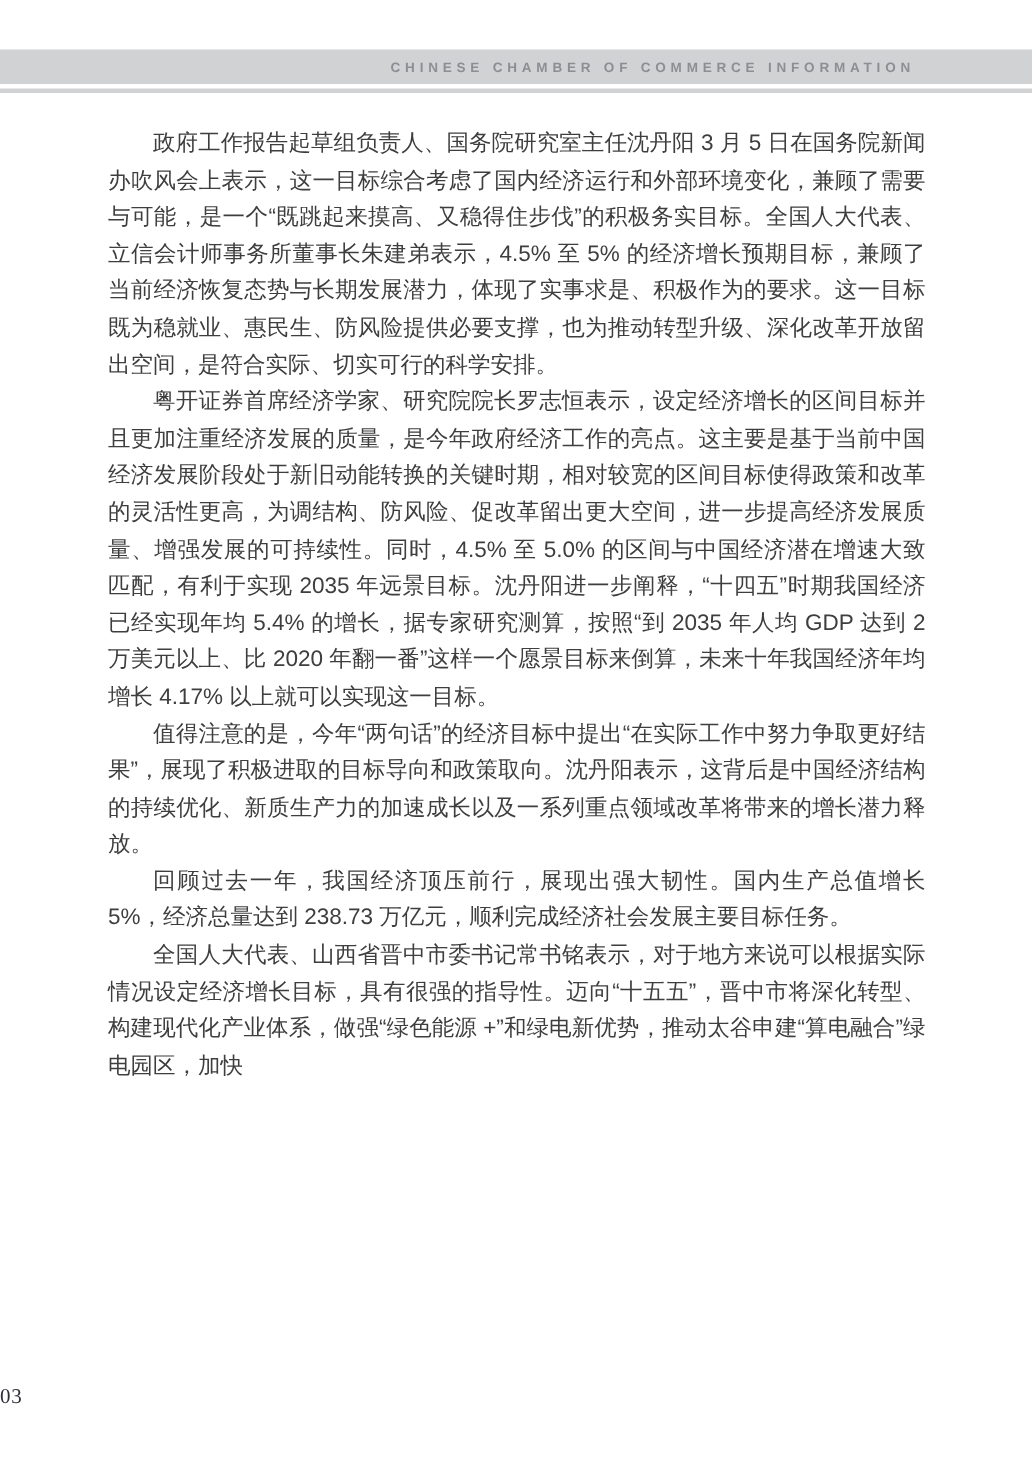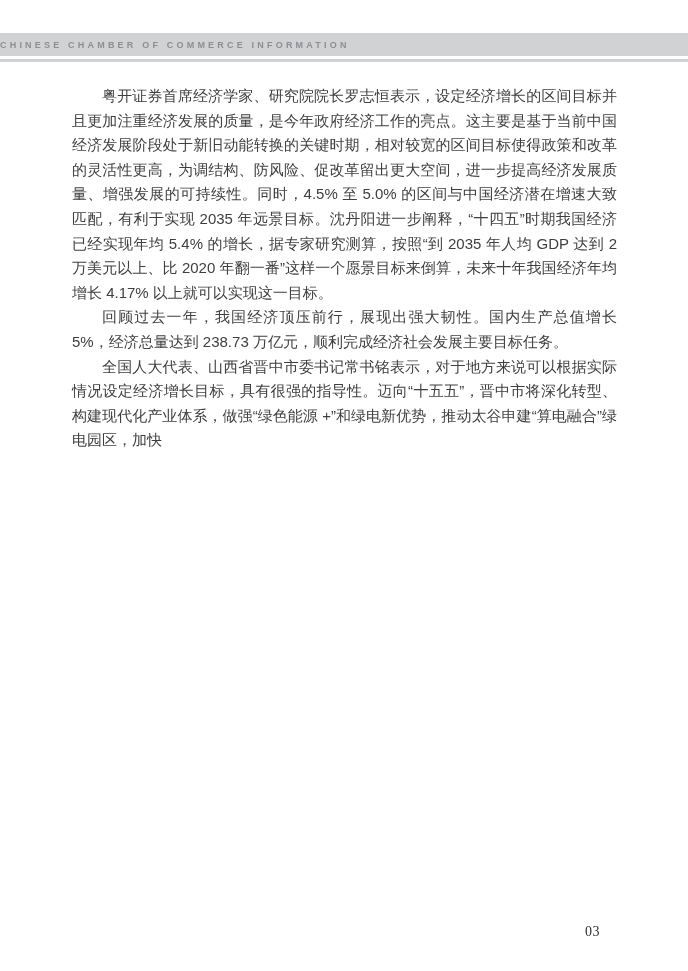--- a/index.html
+++ b/index.html
@@ -18,20 +18,21 @@
   
   .header-bar {
     position: absolute;
     left: 0;
     top: 33px;
     width: 688px;
     height: 23px;
     background: #d1d2d4;
     display: flex;
     align-items: center;
+    justify-content: flex-end;
     padding-right: 78px;
     box-sizing: border-box;
   }
   .header-text {
     font-size: 9px;
     font-weight: bold;
     letter-spacing: 3.2px;
     color: #8b8f94;
     white-space: nowrap;
   }
@@ -60,21 +61,21 @@
   }
   .article p.indent {
     text-indent: 2em;
   }
   
   .page-footer {
     position: absolute;
     left: 0;
     top: 922px;
     width: 600px;
-    text-align: right;
+    text-align: left;
   }
   .page-number {
     font-family: "Liberation Serif", "DejaVu Serif", serif;
     font-size: 14px;
     color: #2f2f38;
     letter-spacing: 0.5px;
   }
 </style>
 </head>
 <body>
@@ -83,21 +84,23 @@
 
   <header>
     <div class="header-bar">
       <span class="header-text">CHINESE CHAMBER OF COMMERCE INFORMATION</span>
     </div>
     <div class="header-rule"></div>
   </header>
 
   <main class="article" id="article-body">
 
+      <p class="indent">政府工作报告起草组负责人、国务院研究室主任沈丹阳 3 月 5 日在国务院新闻办吹风会上表示，这一目标综合考虑了国内经济运行和外部环境变化，兼顾了需要与可能，是一个“既跳起来摸高、又稳得住步伐”的积极务实目标。全国人大代表、立信会计师事务所董事长朱建弟表示，4.5% 至 5% 的经济增长预期目标，兼顾了当前经济恢复态势与长期发展潜力，体现了实事求是、积极作为的要求。这一目标既为稳就业、惠民生、防风险提供必要支撑，也为推动转型升级、深化改革开放留出空间，是符合实际、切实可行的科学安排。</p>
       <p class="indent">粤开证券首席经济学家、研究院院长罗志恒表示，设定经济增长的区间目标并且更加注重经济发展的质量，是今年政府经济工作的亮点。这主要是基于当前中国经济发展阶段处于新旧动能转换的关键时期，相对较宽的区间目标使得政策和改革的灵活性更高，为调结构、防风险、促改革留出更大空间，进一步提高经济发展质量、增强发展的可持续性。同时，4.5% 至 5.0% 的区间与中国经济潜在增速大致匹配，有利于实现 2035 年远景目标。沈丹阳进一步阐释，“十四五”时期我国经济已经实现年均 5.4% 的增长，据专家研究测算，按照“到 2035 年人均 GDP 达到 2 万美元以上、比 2020 年翻一番”这样一个愿景目标来倒算，未来十年我国经济年均增长 4.17% 以上就可以实现这一目标。</p>
+      <p class="indent">值得注意的是，今年“两句话”的经济目标中提出“在实际工作中努力争取更好结果”，展现了积极进取的目标导向和政策取向。沈丹阳表示，这背后是中国经济结构的持续优化、新质生产力的加速成长以及一系列重点领域改革将带来的增长潜力释放。</p>
       <p class="indent">回顾过去一年，我国经济顶压前行，展现出强大韧性。国内生产总值增长 5%，经济总量达到 238.73 万亿元，顺利完成经济社会发展主要目标任务。</p>
       <p class="indent">全国人大代表、山西省晋中市委书记常书铭表示，对于地方来说可以根据实际情况设定经济增长目标，具有很强的指导性。迈向“十五五”，晋中市将深化转型、构建现代化产业体系，做强“绿色能源 +”和绿电新优势，推动太谷申建“算电融合”绿电园区，加快</p>
     </main>
 
   <footer class="page-footer">
     <span class="page-number">03</span>
   </footer>
 
 </div>
 

